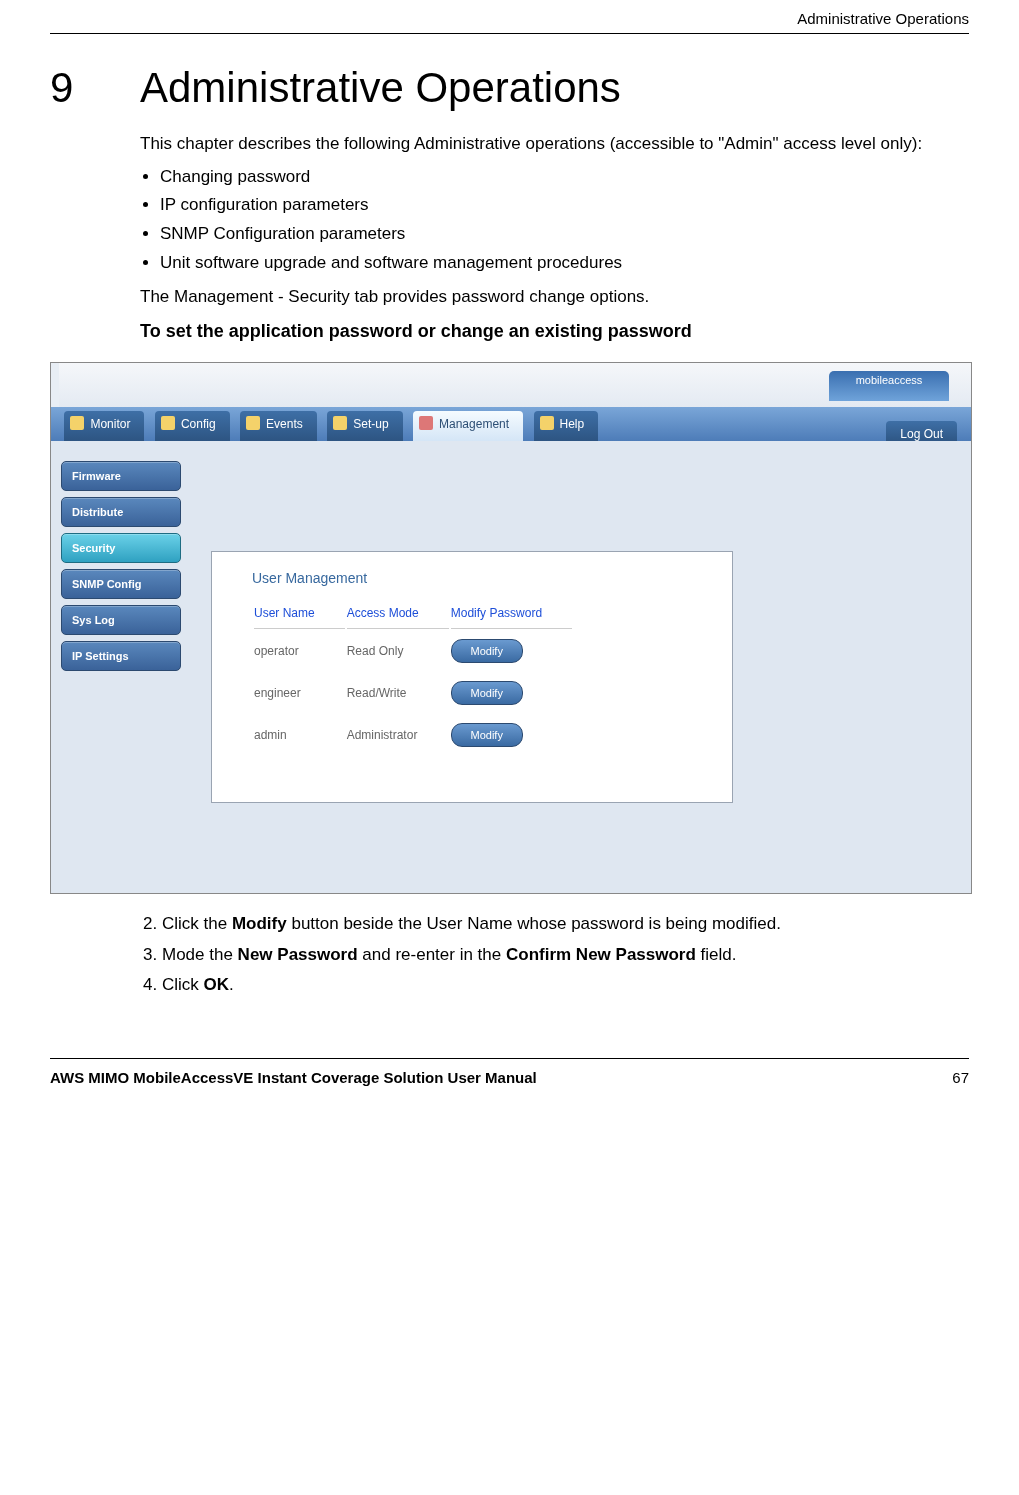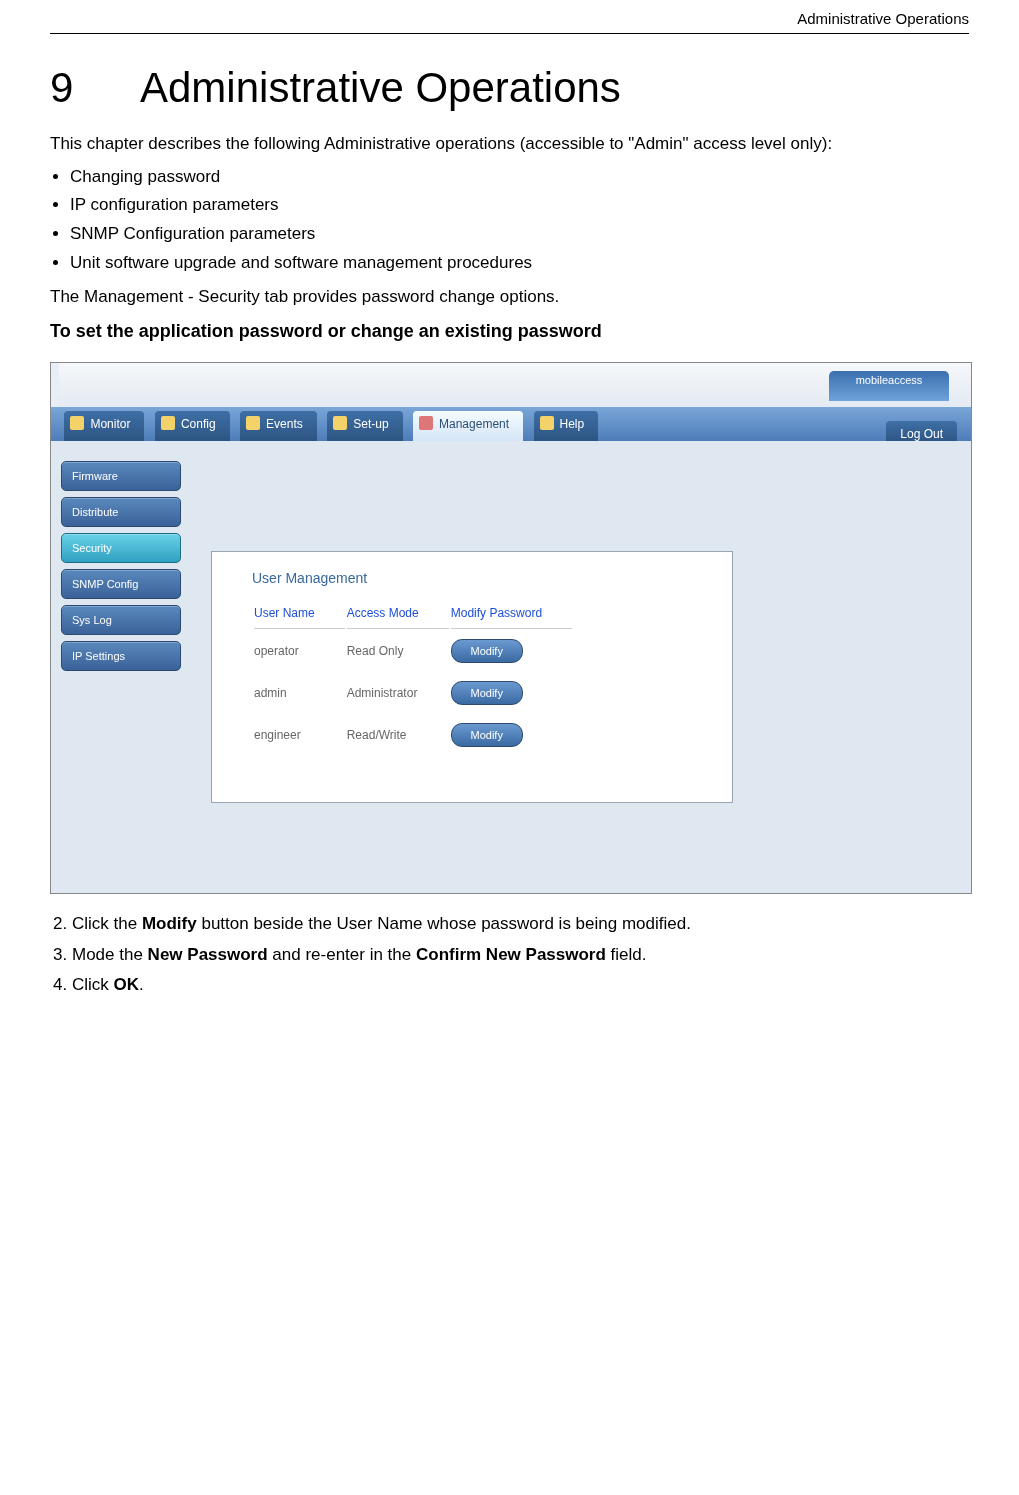--- a/index.html
+++ b/index.html
@@ -30,20 +30,21 @@
     font-size: 42px;
     font-family: Arial, sans-serif;
     width: 90px;
     flex: 0 0 90px;
   }
   .h1-text {
     font-size: 42px;
     font-family: Arial, sans-serif;
   }
   .body-block {
+    margin-left: 90px;
     font-size: 17px;
     line-height: 1.45;
   }
   .body-block p { margin: 0 0 8px 0; }
   ul.bullets {
     list-style: disc;
     padding-left: 20px;
     margin: 6px 0 10px 0;
   }
   ul.bullets li { margin: 4px 0; }
@@ -165,20 +166,21 @@
     height: 28px;
     margin-bottom: 6px;
     border-radius: 5px;
     background: linear-gradient(#5a88bd,#3a6299);
     color: #fff;
     font-size: 11px;
     line-height: 28px;
     padding-left: 10px;
     border: 1px solid #2c4a70;
     box-shadow: inset 0 1px 0 rgba(255,255,255,0.25);
+    font-weight: bold;
   }
   .side-btn.active {
     background: linear-gradient(#6ad1e8,#2fa1c1);
     border-color: #1e6c82;
   }
   .panel {
     position: absolute;
     left: 160px;
     top: 110px;
     width: 520px;
@@ -298,27 +300,27 @@
             <th>User Name</th>
             <th>Access Mode</th>
             <th>Modify Password</th>
           </tr>
           <tr>
             <td>operator</td>
             <td>Read Only</td>
             <td><span class="mod-btn">Modify</span></td>
           </tr>
           <tr>
-            <td>admin</td>
-            <td>Administrator</td>
+            <td>engineer</td>
+            <td>Read/Write</td>
             <td><span class="mod-btn">Modify</span></td>
           </tr>
           <tr>
-            <td>engineer</td>
-            <td>Read/Write</td>
+            <td>admin</td>
+            <td>Administrator</td>
             <td><span class="mod-btn">Modify</span></td>
           </tr>
         </tbody>
           </table>
       </div>
     </div>
   </div>
 
   <div class="body-block">
     <ol class="steps" start="2">
@@ -328,14 +330,18 @@
       <li>
         <span>Mode the </span><b>New Password</b><span> and re-enter in the </span><b>Confirm New Password</b><span> field.</span>
       </li>
       <li>
         <span>Click </span><b>OK</b><span>.</span>
       </li>
     </ol>
   </div>
 
 
+  <div class="footer">
+    <span class="left">AWS MIMO MobileAccessVE Instant Coverage Solution User Manual</span>
+    <span>67</span>
+  </div>
 
 </div>
 
 </body></html>

